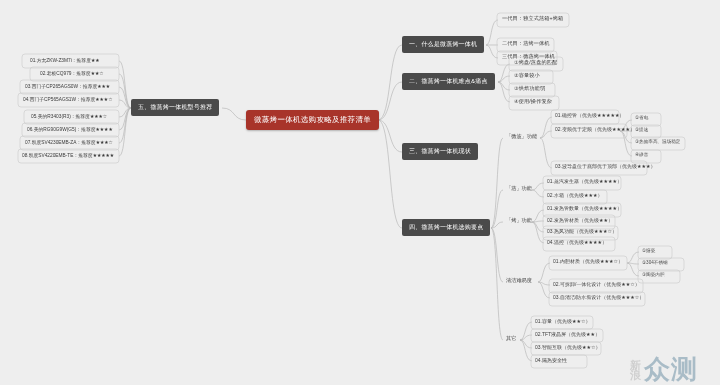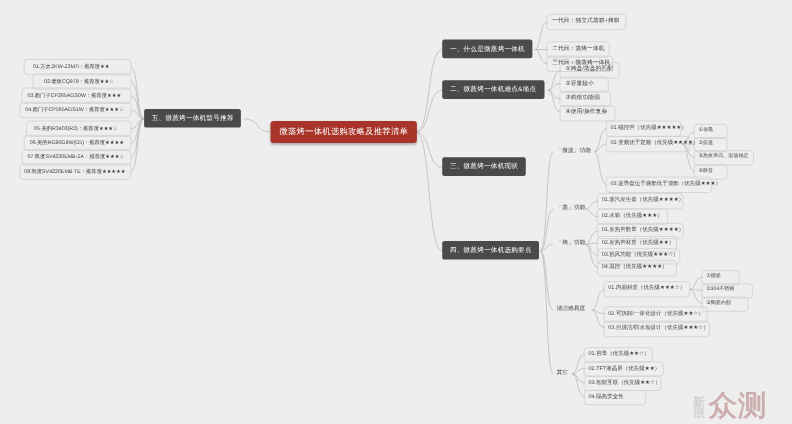--- a/index.html
+++ b/index.html
@@ -70,21 +70,21 @@
     opacity:.30;
     pointer-events:none;
   }
   .wm-sina{
     font-size:11px;line-height:10px;color:#8a8a8a;
     font-family:"DejaVu Sans",sans-serif;
     margin-right:3px;font-weight:bold;
     display:flex;flex-direction:column;
   }
   .wm-zc{
-    font-size:26px;line-height:24px;color:#7f1d1d;
+    font-size:26px;line-height:24px;color:#0c4a6e;
     font-family:"DejaVu Sans",sans-serif;font-weight:bold;
     letter-spacing:1px;
   }
 </style>
 </head>
 <body>
 
 <div id="canvas">
   <svg class="wires" viewBox="0 0 720 385">
     <g fill="none" stroke="#b9b9b9" stroke-width="0.7">

